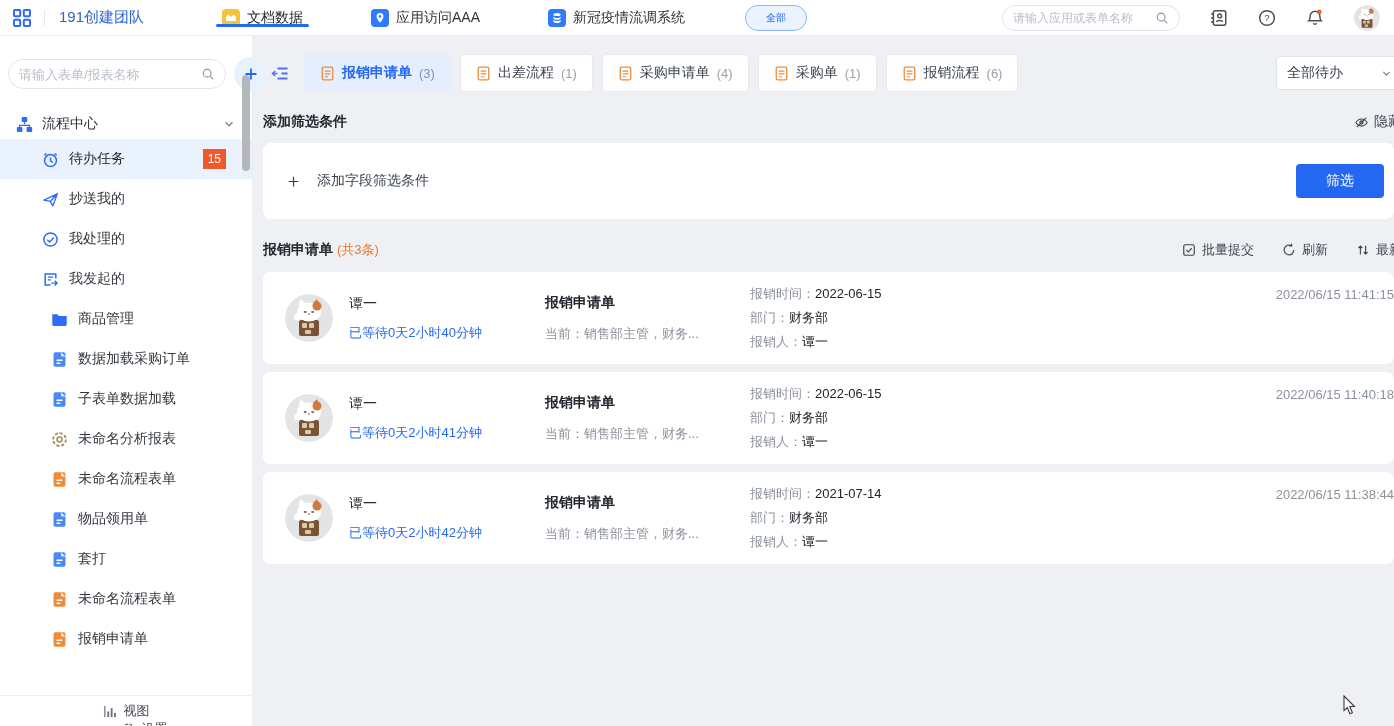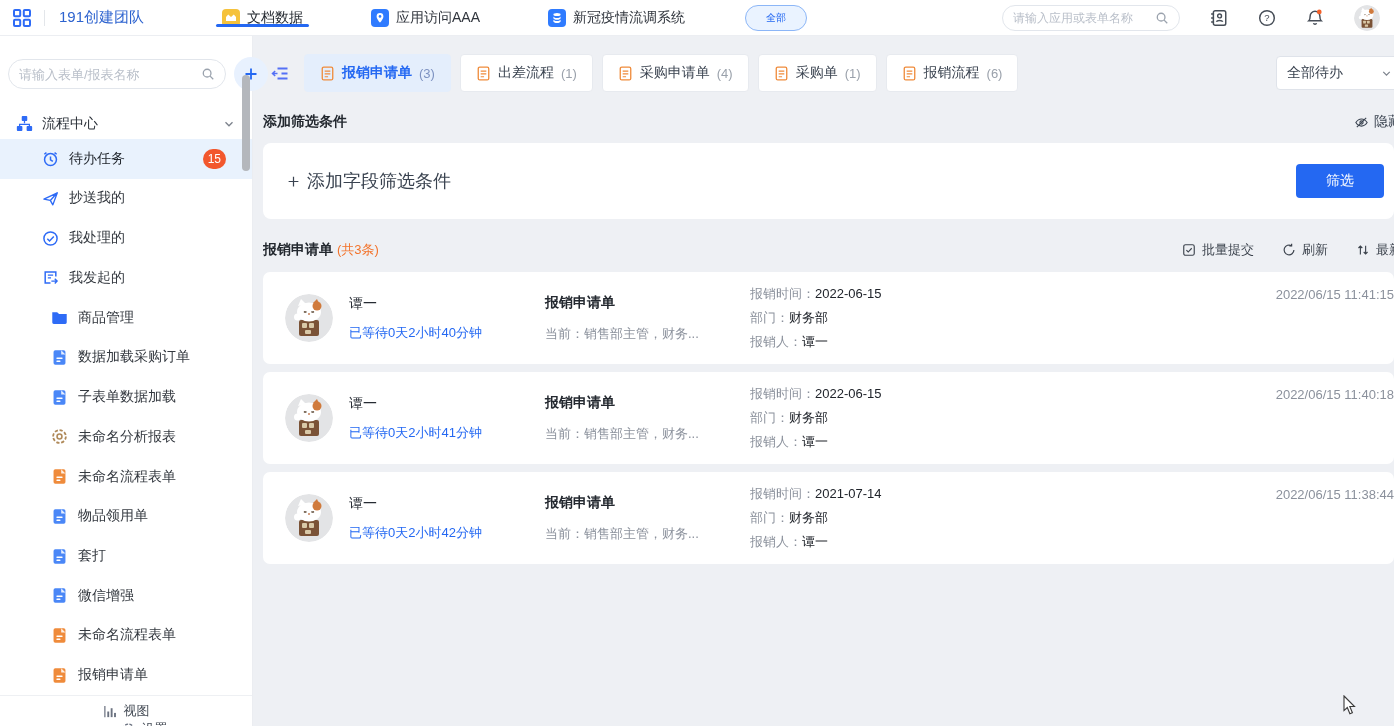--- a/index.html
+++ b/index.html
@@ -32,42 +32,42 @@
   .sb-search { flex:1; height:30px; border:1px solid #e2e6ec; border-radius:16px; display:flex; align-items:center; padding:0 10px; gap:6px; }
   .sb-search input { border:0; outline:0; flex:1; min-width:0; font-size:13px; color:#454b55; font-family:inherit; }
   .sb-search input::placeholder { color:#b9bfc9; }
   .sb-plus { width:34px; height:34px; border-radius:50%; background:#e8f1fe; display:flex; align-items:center; justify-content:center; cursor:pointer; flex:0 0 auto; }
   .sb-group { height:30px; display:flex; align-items:center; gap:9px; padding:0 16px; margin-top:4px; cursor:pointer; color:#2a3038; font-size:14px; }
   .sb-group .chev { margin-left:auto; display:flex; }
   .sb-item { height:40px; display:flex; align-items:center; gap:10px; font-size:14px; color:#33383f; cursor:pointer; }
   .sb-item.lvl2 { padding-left:42px; }
   .sb-item.lvl1 { padding-left:16px;margin-left:35px; }
   .sb-item.active { background:#e9f2fd; color:#23282f; }
-  .sb-badge { margin-left:auto; margin-right:26px; min-width:20px; height:20px; border-radius:10px; background:#f2572d; color:#fff; font-size:12px; display:flex; align-items:center; justify-content:center; padding:0 5px; }
+  .sb-badge { margin-left:auto; margin-right:26px; min-width:20px; height:20px; border-radius:0; background:#f2572d; color:#fff; font-size:12px; display:flex; align-items:center; justify-content:center; padding:0 5px; }
   .sb-scrollthumb { position:absolute; right:2px; top:39px; width:8px; height:96px; border-radius:4px; background:#b4b7bc; }
   .sb-footer { margin-top:auto; border-top:1px solid #eef0f3; height:31px; display:flex; align-items:center; padding:6px 12px 0 12px; gap:0; color:#464d57; overflow:hidden;flex-direction:column; }
   .sb-footer .f-item { display:flex; align-items:center; gap:6px; cursor:pointer; font-size:13px; }
   .sb-footer .f-item + .f-item { margin-left:36px; }
 
   
   .main { flex:1; position:relative; overflow:hidden; padding-left:10px; }
   .wtabs { display:flex; align-items:center; margin-top:18px; position:relative; }
   .collapse-btn { display:flex; align-items:center; margin:0 14px 0 8px; cursor:pointer; }
   .wtab { height:38px; display:flex; align-items:center; gap:7px; padding:0 15px; border-radius:4px; background:#fff; border:1px solid #e7eaef; margin-right:9px; cursor:pointer; font-size:14px; color:#3a4350; white-space:nowrap; }
   .wtab .cnt { color:#9aa1ab; font-size:13px; }
   .wtab.active { background:#e4eefc; border-color:#e4eefc; color:#2468f2; font-weight:bold; }
   .wtab.active .cnt { color:#7d92c1; font-weight:normal; }
   .wselect { position:absolute; right:-10px; top:2px; width:128px; height:34px; background:#fff; border:1px solid #dfe3ea; border-radius:4px; display:flex; align-items:center; padding:0 10px; gap:8px; color:#3a4350; font-size:14px; cursor:pointer; }
   .wselect .chev { margin-left:auto; }
 
   .filter-head { display:flex; align-items:center; margin-top:21px; padding-right:0; }
   .filter-title { font-weight:bold; font-size:14px; color:#23282f; }
   .hide-link { margin-left:auto; margin-right:-8px; display:flex; align-items:center; gap:5px; color:#3a4350; font-size:14px; cursor:pointer; white-space:nowrap; }
   .filter-card { margin-top:12px; background:#fff; border-radius:8px; height:76px; display:flex; align-items:center; padding:0 10px 0 24px; }
-  .addfield { display:flex; align-items:center; gap:7px; color:#3a4350; font-size:18px; cursor:pointer;justify-content:flex-end; }
+  .addfield { display:flex; align-items:center; gap:17px; color:#3a4350; font-size:14px; cursor:pointer;justify-content:flex-end; }
   .btn-filter { margin-left:auto; width:88px; height:34px; background:#2468f2; color:#fff; border:0; border-radius:4px; font-size:14px; cursor:pointer; font-family:inherit; }
 
   .list-head { display:flex; align-items:center; margin-top:22px; overflow:hidden; }
   .list-title { font-weight:bold; font-size:14px; color:#23282f; }
   .list-count { color:#f3732b; font-size:13px; margin-left:4px; }
   .list-actions { margin-left:auto; display:flex; align-items:center; margin-right:-8px; }
   .l-act { display:flex; align-items:center; gap:6px; color:#3c434d; font-size:13px; cursor:pointer; white-space:nowrap; }
   .l-act + .l-act { margin-left:28px; }
 
   .cards { margin-top:13px; display:flex; flex-direction:column; gap:8px; }
@@ -333,31 +333,20 @@
             <path d="M9.6 1.2l4 4h-4z" fill="#fff" opacity="0.85"></path>
             <rect x="5" y="8" width="6" height="1.4" rx="0.7" fill="#fff"></rect>
             <rect x="5" y="10.8" width="4" height="1.4" rx="0.7" fill="#fff"></rect>
           </svg>
       </span>
       <span>套打</span>
     </div>
     <div class="sb-item lvl1">
       <span>
         <svg width="17" height="17" viewBox="0 0 16 16">
-            <rect x="2.4" y="1.2" width="11.2" height="13.6" rx="1.6" fill="#4a87f7"></rect>
-            <path d="M9.6 1.2l4 4h-4z" fill="#fff" opacity="0.85"></path>
-            <rect x="5" y="8" width="6" height="1.4" rx="0.7" fill="#fff"></rect>
-            <rect x="5" y="10.8" width="4" height="1.4" rx="0.7" fill="#fff"></rect>
-          </svg>
-      </span>
-      <span>微信增强</span>
-    </div>
-    <div class="sb-item lvl1">
-      <span>
-        <svg width="17" height="17" viewBox="0 0 16 16">
             <rect x="2.4" y="1.2" width="11.2" height="13.6" rx="1.6" fill="#ef8b3b"></rect>
             <path d="M9.6 1.2l4 4h-4z" fill="#fff" opacity="0.85"></path>
             <rect x="5" y="8" width="6" height="1.4" rx="0.7" fill="#fff"></rect>
             <rect x="5" y="10.8" width="4" height="1.4" rx="0.7" fill="#fff"></rect>
           </svg>
       </span>
       <span>未命名流程表单</span>
     </div>
     <div class="sb-item lvl1">
       <span>

